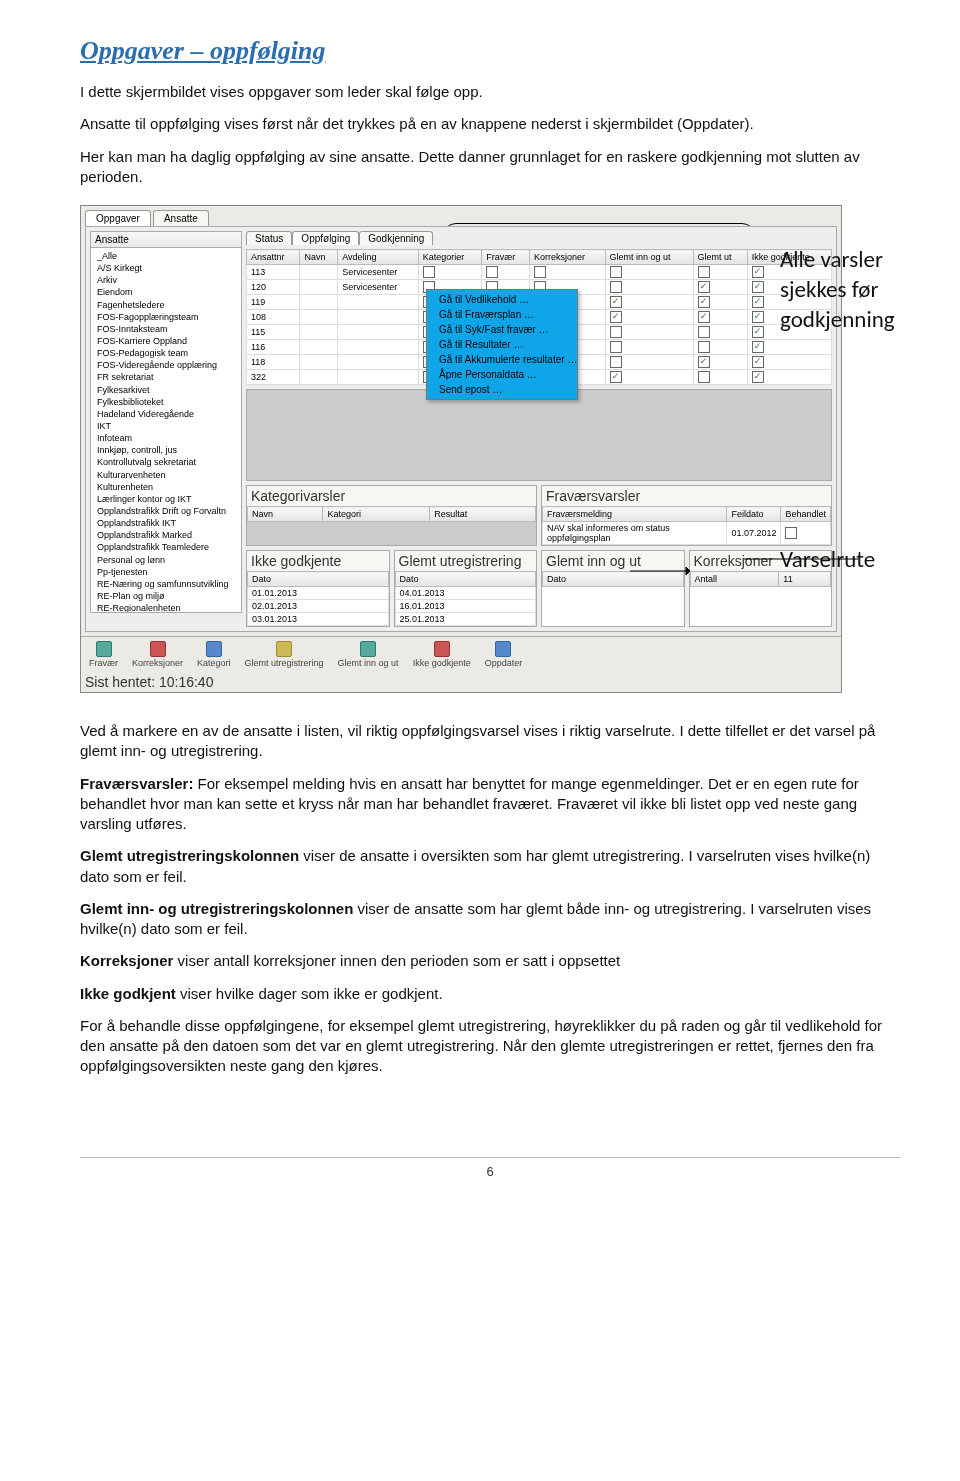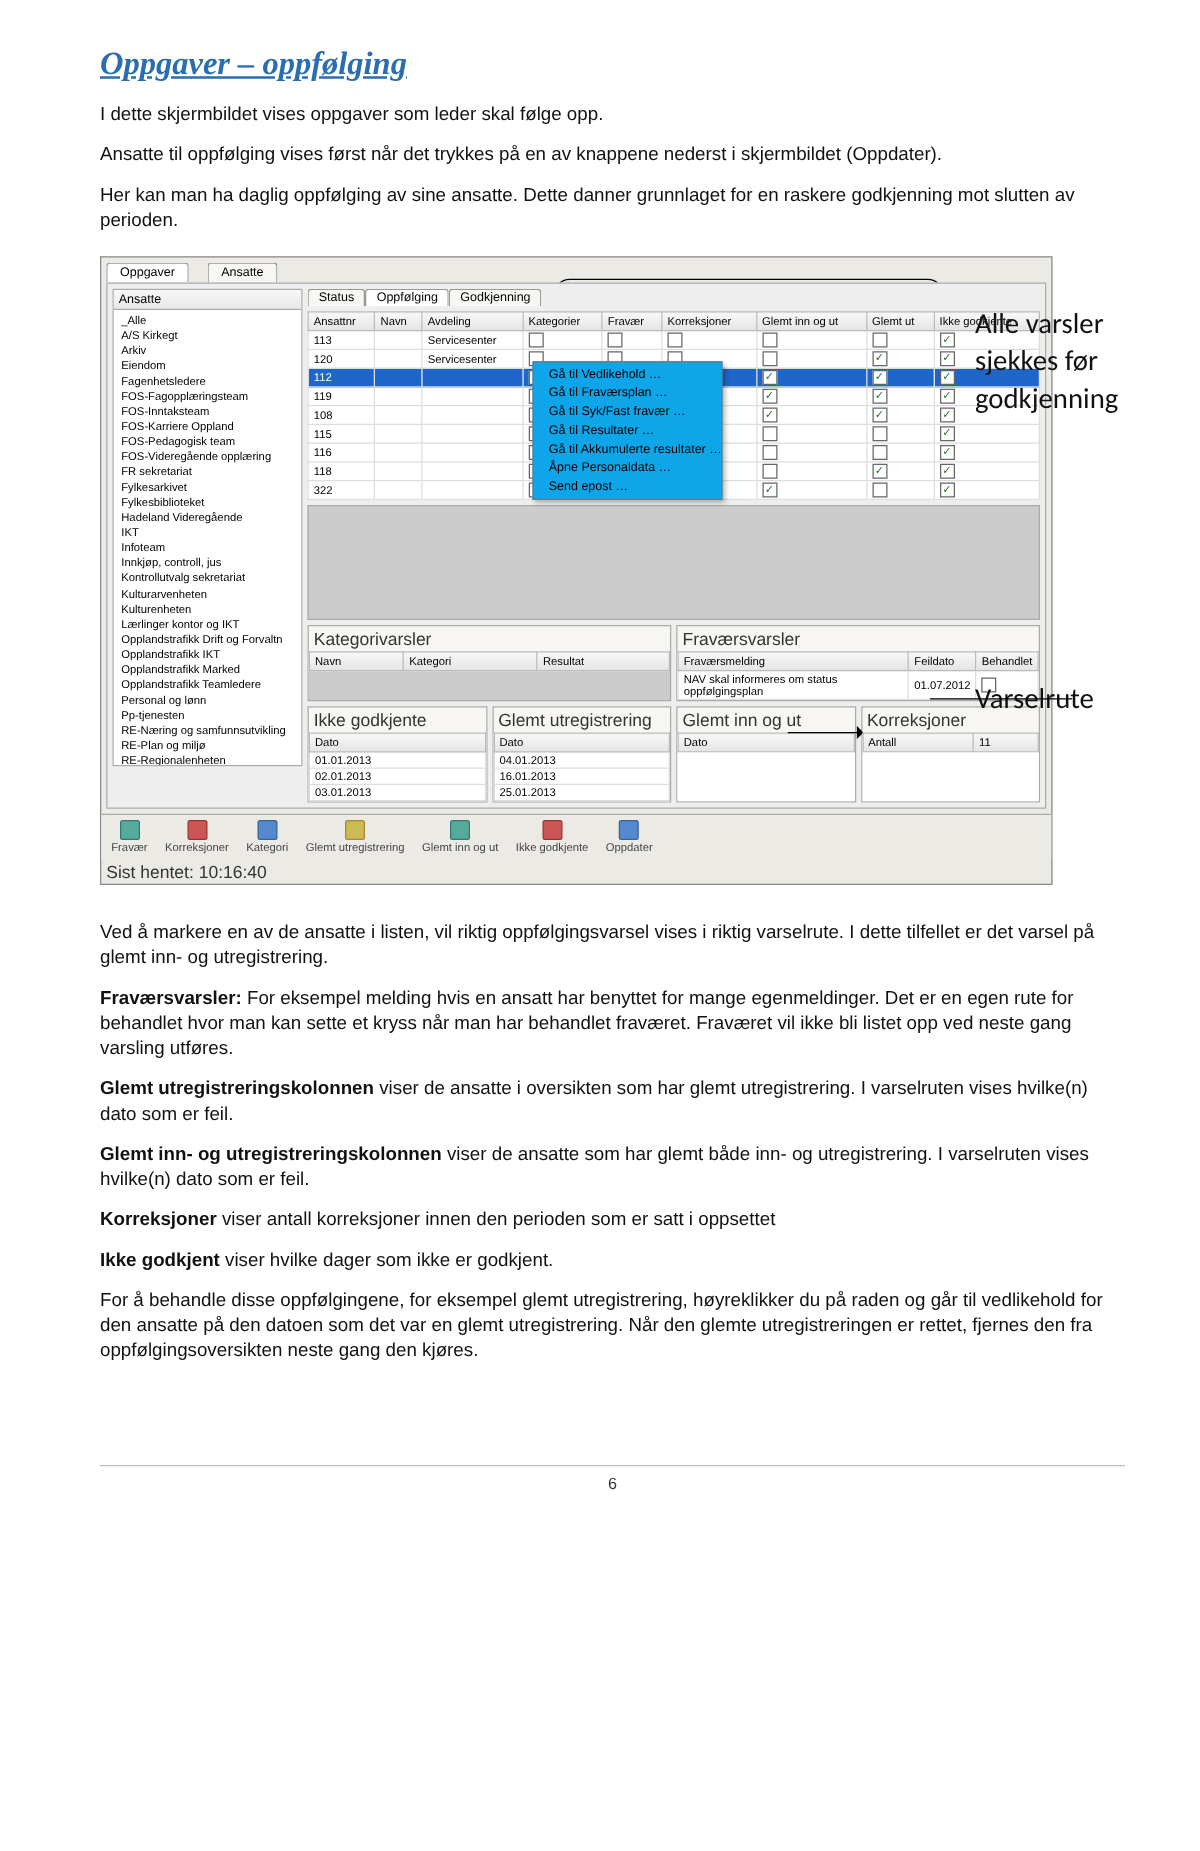--- a/index.html
+++ b/index.html
@@ -45,21 +45,21 @@
   }
   .note1{top:40px;right:-40px;width:160px;line-height:1.3}
   .note2{top:340px;right:-40px;width:160px}
   .arrow{position:absolute;stroke:#000;stroke-width:1;fill:none}
   .callout-box{
     position:absolute;
     border:1.5px solid #000;
     border-radius:14px;
     pointer-events:none;
   }
-  .tabs{display:flex;gap:15px;padding:4px 4px 0 4px}
+  .tabs{display:flex;gap:2px;padding:4px 4px 0 4px}
   .tab{
     background:#f7f6f2;border:1px solid #999;border-bottom:none;
     padding:2px 10px;border-radius:3px 3px 0 0;cursor:default
   }
   .tab.active{background:#fff}
   .panel{
     background:#eee;border:1px solid #aaa;margin:0 4px 4px 4px;
     display:flex;gap:4px;padding:4px
   }
   .side{
@@ -214,31 +214,20 @@
                   <td>120</td>
                   <td></td>
                   <td>Servicesenter</td>
                   <td><span class="chk"></span></td>
                   <td><span class="chk"></span></td>
                   <td><span class="chk"></span></td>
                   <td><span class="chk"></span></td>
                   <td><span class="chk on"></span></td>
                   <td><span class="chk on"></span></td>
                 </tr>
-                <tr class="sel">
-                  <td>112</td>
-                  <td></td>
-                  <td></td>
-                  <td><span class="chk"></span></td>
-                  <td><span class="chk"></span></td>
-                  <td><span class="chk"></span></td>
-                  <td><span class="chk on"></span></td>
-                  <td><span class="chk on"></span></td>
-                  <td><span class="chk on"></span></td>
-                </tr>
                 <tr>
                   <td>119</td>
                   <td></td>
                   <td></td>
                   <td><span class="chk"></span></td>
                   <td><span class="chk"></span></td>
                   <td><span class="chk"></span></td>
                   <td><span class="chk on"></span></td>
                   <td><span class="chk on"></span></td>
                   <td><span class="chk on"></span></td>

